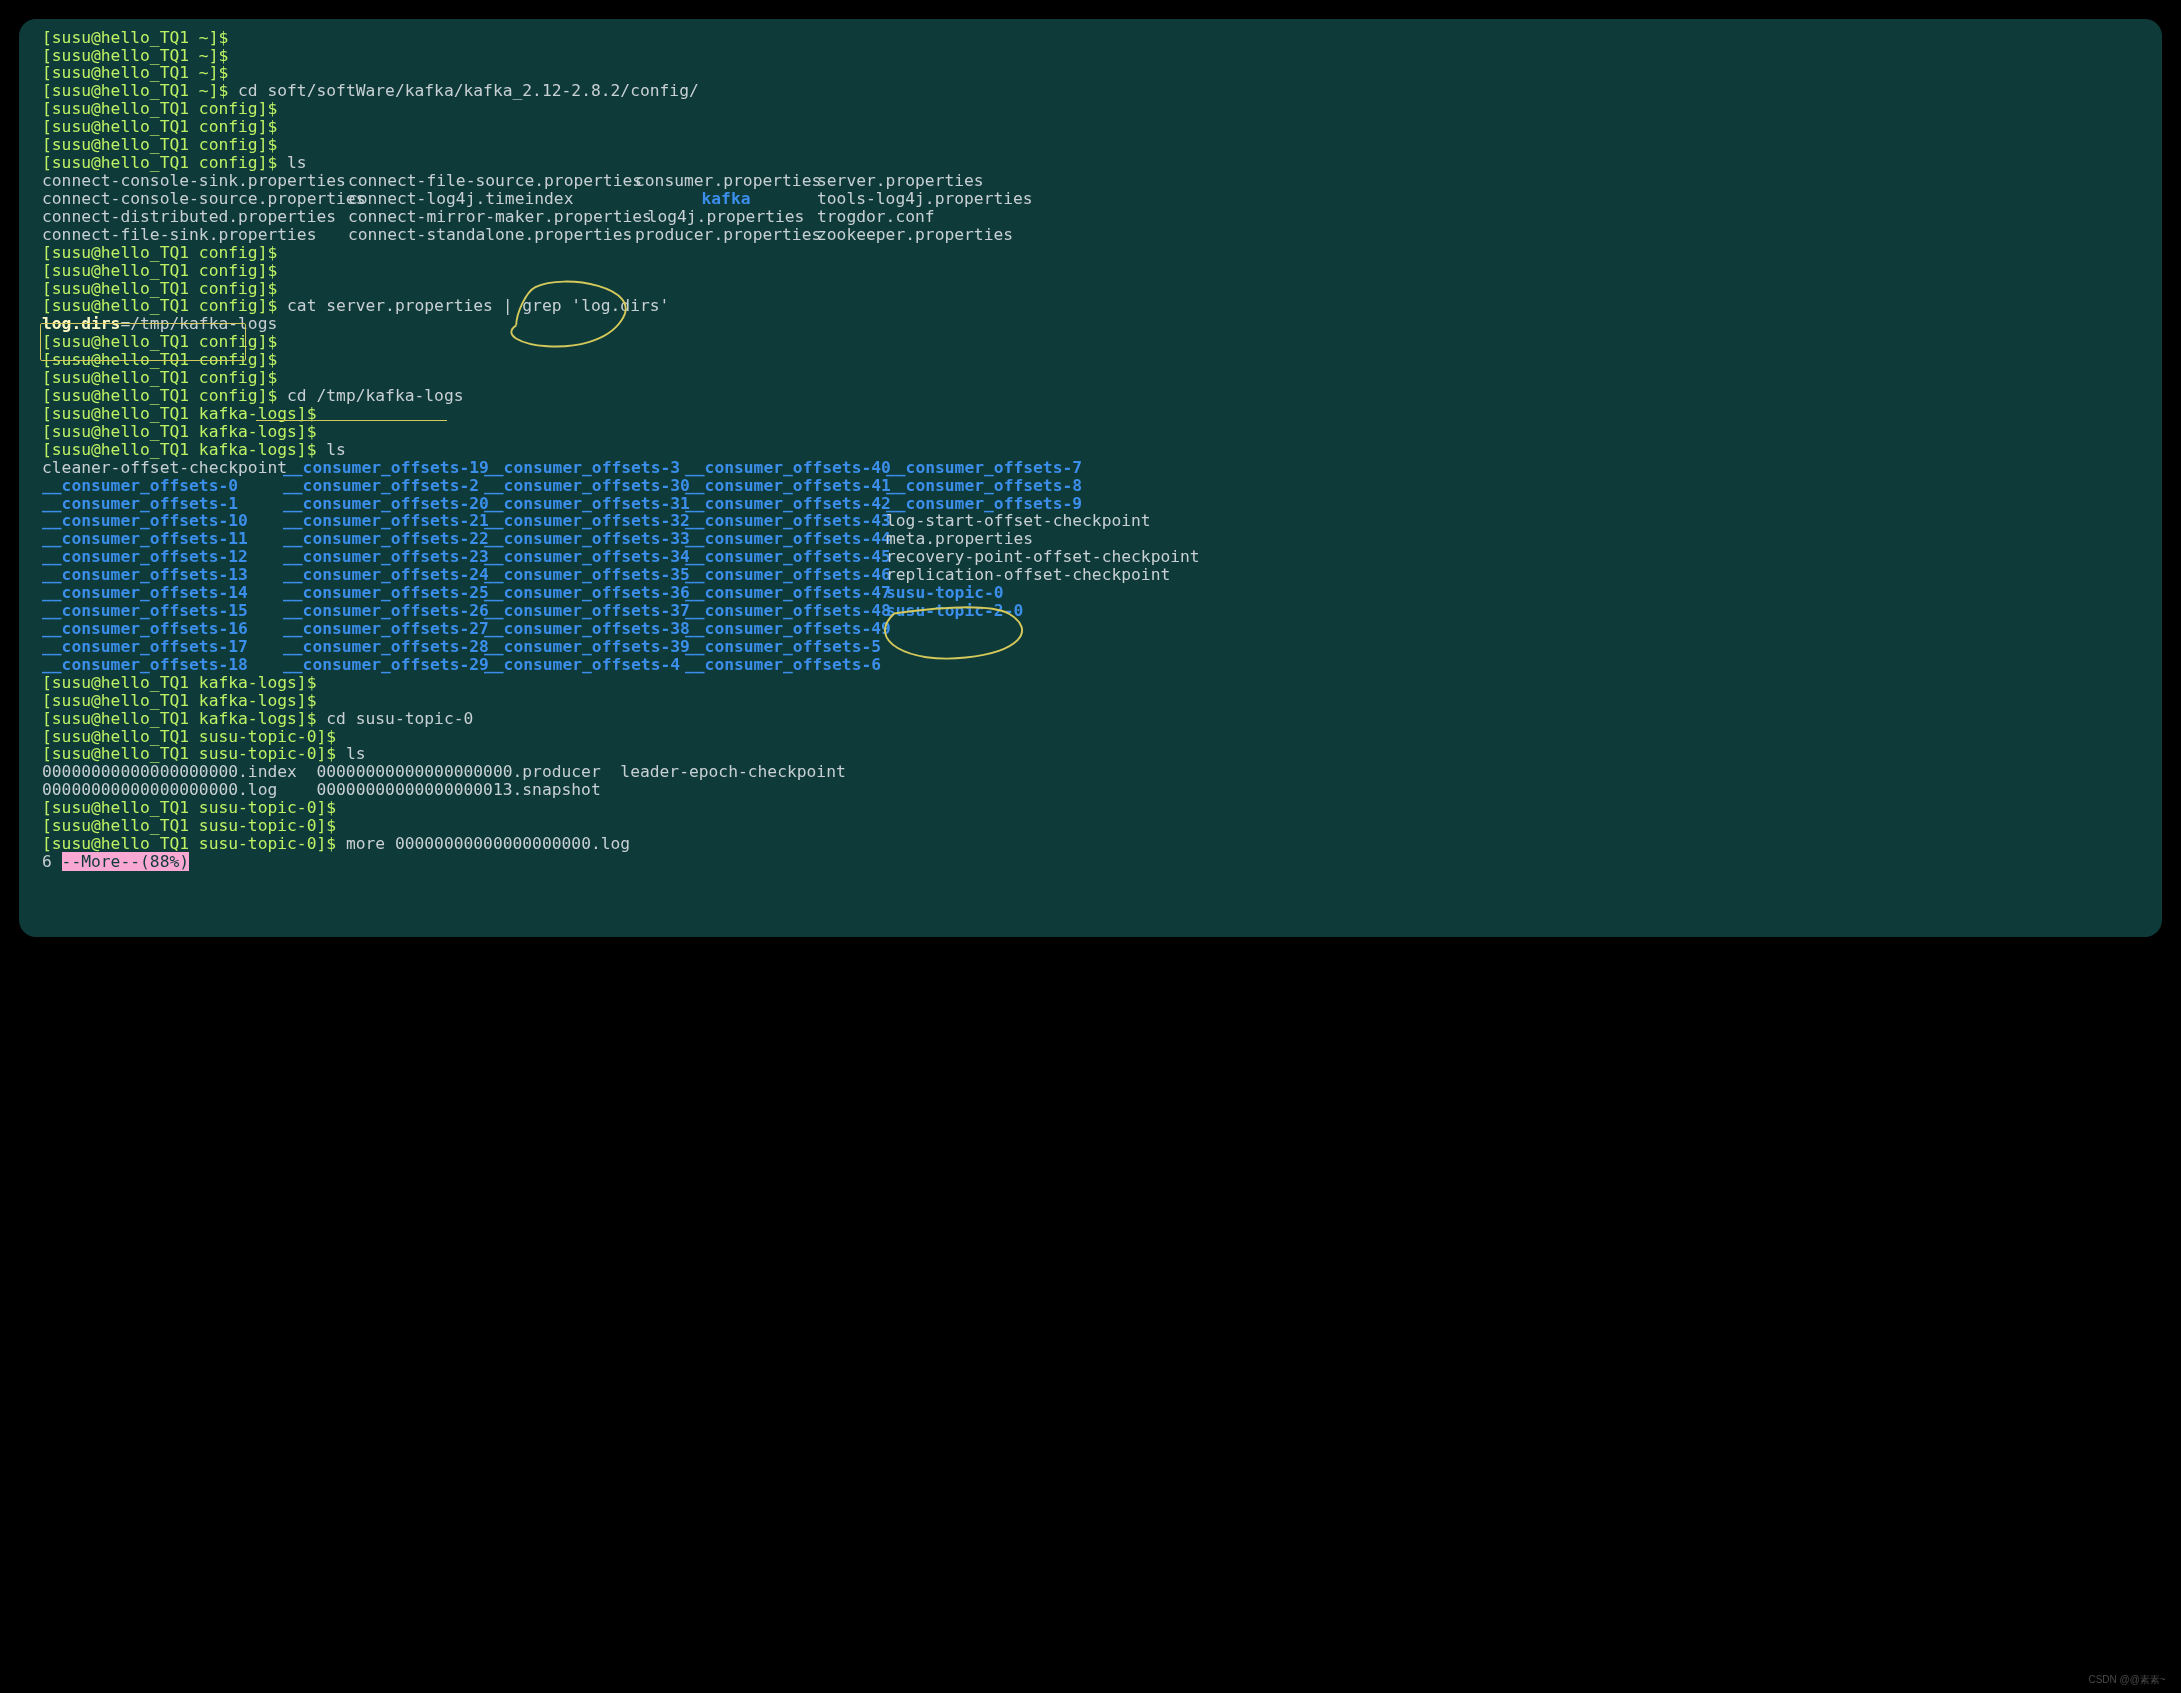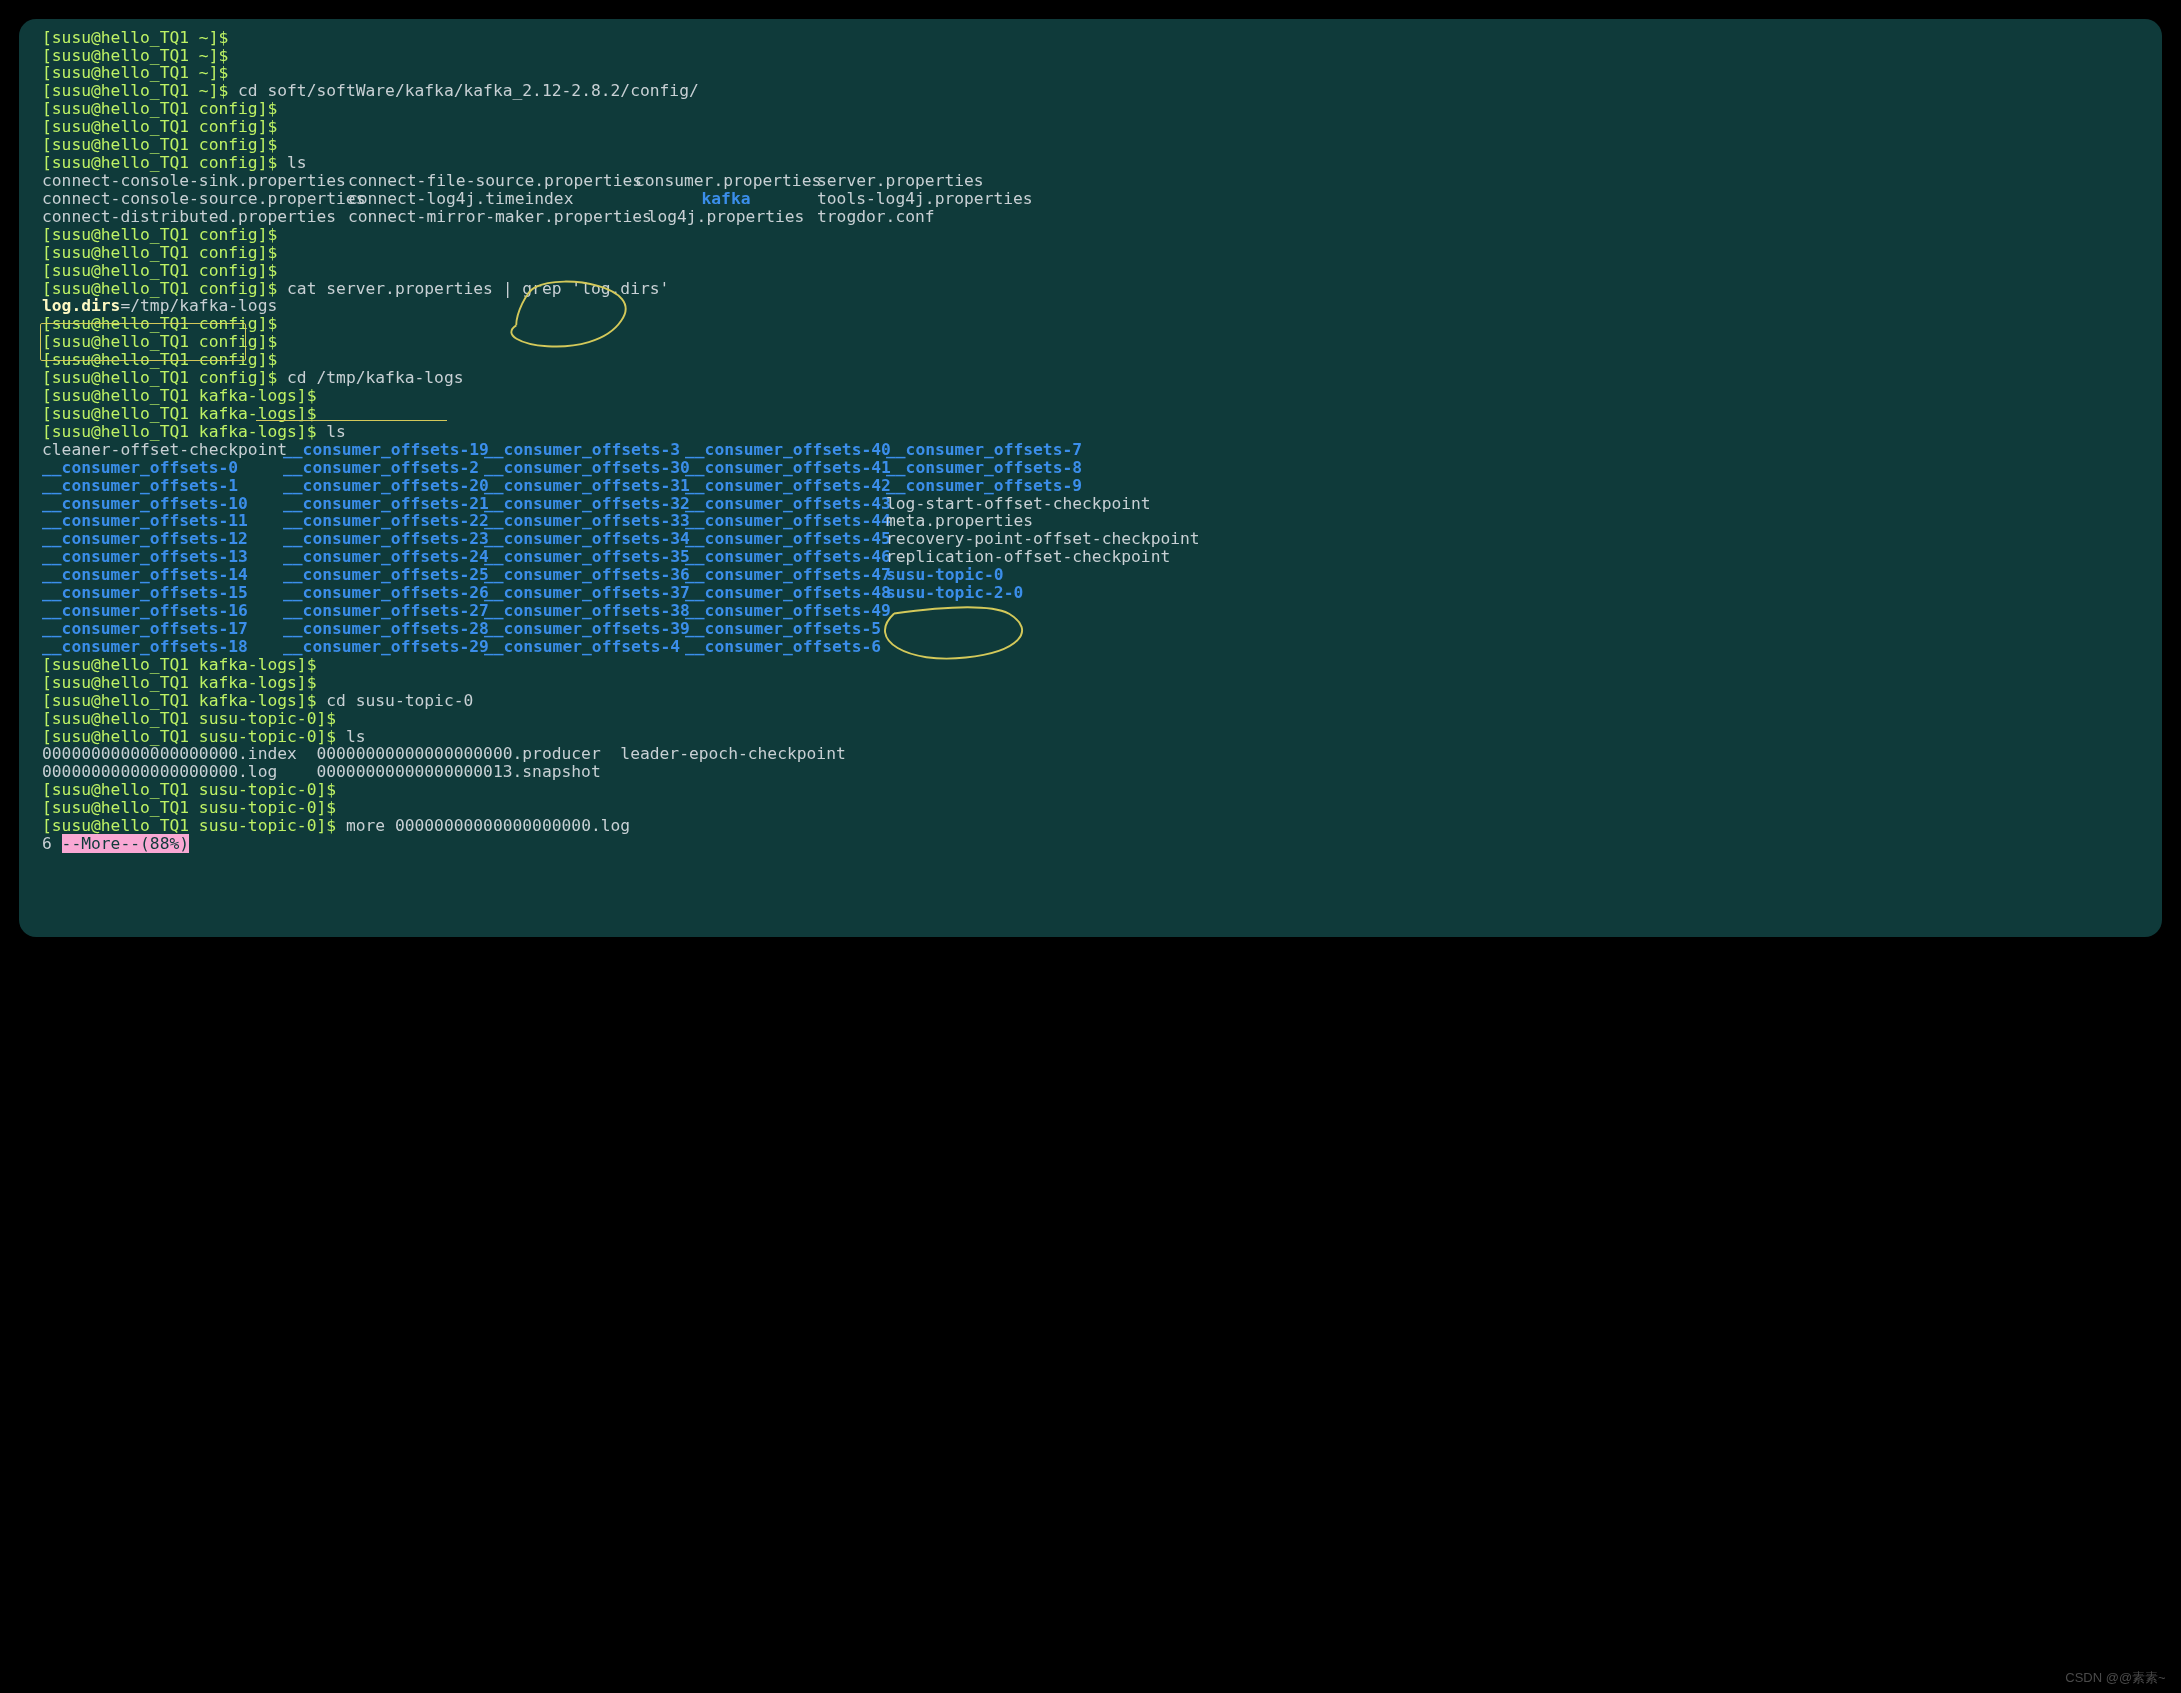--- a/index.html
+++ b/index.html
@@ -51,40 +51,41 @@
   }
   .annot-svg {
     position: absolute;
     pointer-events: none;
   }
   .watermark {
     position: fixed;
     bottom: 7.6px;
     right: 15.3px;
     color: #4a4a4a;
-    font-size: 13px;
+    font-size: 10px;
     font-family: sans-serif;
   }
 </style>
 </head>
 <body>
 
 <div class="terminal">
   <div id="content">
       <div class="line dim"><span class="prompt">[susu@hello_TQ1 ~]$</span><span class="cmd"></span></div>
       <div class="line"><span class="prompt">[susu@hello_TQ1 ~]$</span><span class="cmd"></span></div>
       <div class="line"><span class="prompt">[susu@hello_TQ1 ~]$</span><span class="cmd"></span></div>
       <div class="line"><span class="prompt">[susu@hello_TQ1 ~]$</span><span class="cmd"> cd soft/softWare/kafka/kafka_2.12-2.8.2/config/</span></div>
       <div class="line"><span class="prompt">[susu@hello_TQ1 config]$</span><span class="cmd"></span></div>
       <div class="line"><span class="prompt">[susu@hello_TQ1 config]$</span><span class="cmd"></span></div>
       <div class="line"><span class="prompt">[susu@hello_TQ1 config]$</span><span class="cmd"></span></div>
       <div class="line"><span class="prompt">[susu@hello_TQ1 config]$</span><span class="cmd"> ls</span></div>
       <div class="line row"><span class="lscol1"><span class="file-entry">connect-console-sink.properties</span></span><span class="lscol2"><span class="file-entry">connect-file-source.properties</span></span><span class="lscol3"><span class="file-entry">consumer.properties</span></span><span class="lscol4"><span class="file-entry">server.properties</span></span></div>
       <div class="line row"><span class="lscol1"><span class="file-entry">connect-console-source.properties</span></span><span class="lscol2"><span class="file-entry">connect-log4j.timeindex</span></span><span class="lscol3"><span class="dir-entry">kafka</span></span><span class="lscol4"><span class="file-entry">tools-log4j.properties</span></span></div>
       <div class="line row"><span class="lscol1"><span class="file-entry">connect-distributed.properties</span></span><span class="lscol2"><span class="file-entry">connect-mirror-maker.properties</span></span><span class="lscol3"><span class="file-entry">log4j.properties</span></span><span class="lscol4"><span class="file-entry">trogdor.conf</span></span></div>
+      <div class="line row"><span class="lscol1"><span class="file-entry">connect-file-sink.properties</span></span><span class="lscol2"><span class="file-entry">connect-standalone.properties</span></span><span class="lscol3"><span class="file-entry">producer.properties</span></span><span class="lscol4"><span class="file-entry">zookeeper.properties</span></span></div>
       <div class="line"><span class="prompt">[susu@hello_TQ1 config]$</span><span class="cmd"></span></div>
       <div class="line"><span class="prompt">[susu@hello_TQ1 config]$</span><span class="cmd"></span></div>
       <div class="line"><span class="prompt">[susu@hello_TQ1 config]$</span><span class="cmd"></span></div>
       <div class="line"><span class="prompt">[susu@hello_TQ1 config]$</span><span class="cmd"> cat server.properties | grep 'log.dirs'</span></div>
       <div class="line"><span class="red">log.dirs</span><span class="cmd">=/tmp/kafka-logs</span></div>
       <div class="line"><span class="prompt">[susu@hello_TQ1 config]$</span><span class="cmd"></span></div>
       <div class="line"><span class="prompt">[susu@hello_TQ1 config]$</span><span class="cmd"></span></div>
       <div class="line"><span class="prompt">[susu@hello_TQ1 config]$</span><span class="cmd"></span></div>
       <div class="line"><span class="prompt">[susu@hello_TQ1 config]$</span><span class="cmd"> cd /tmp/kafka-logs</span></div>
       <div class="line"><span class="prompt">[susu@hello_TQ1 kafka-logs]$</span><span class="cmd"></span></div>

